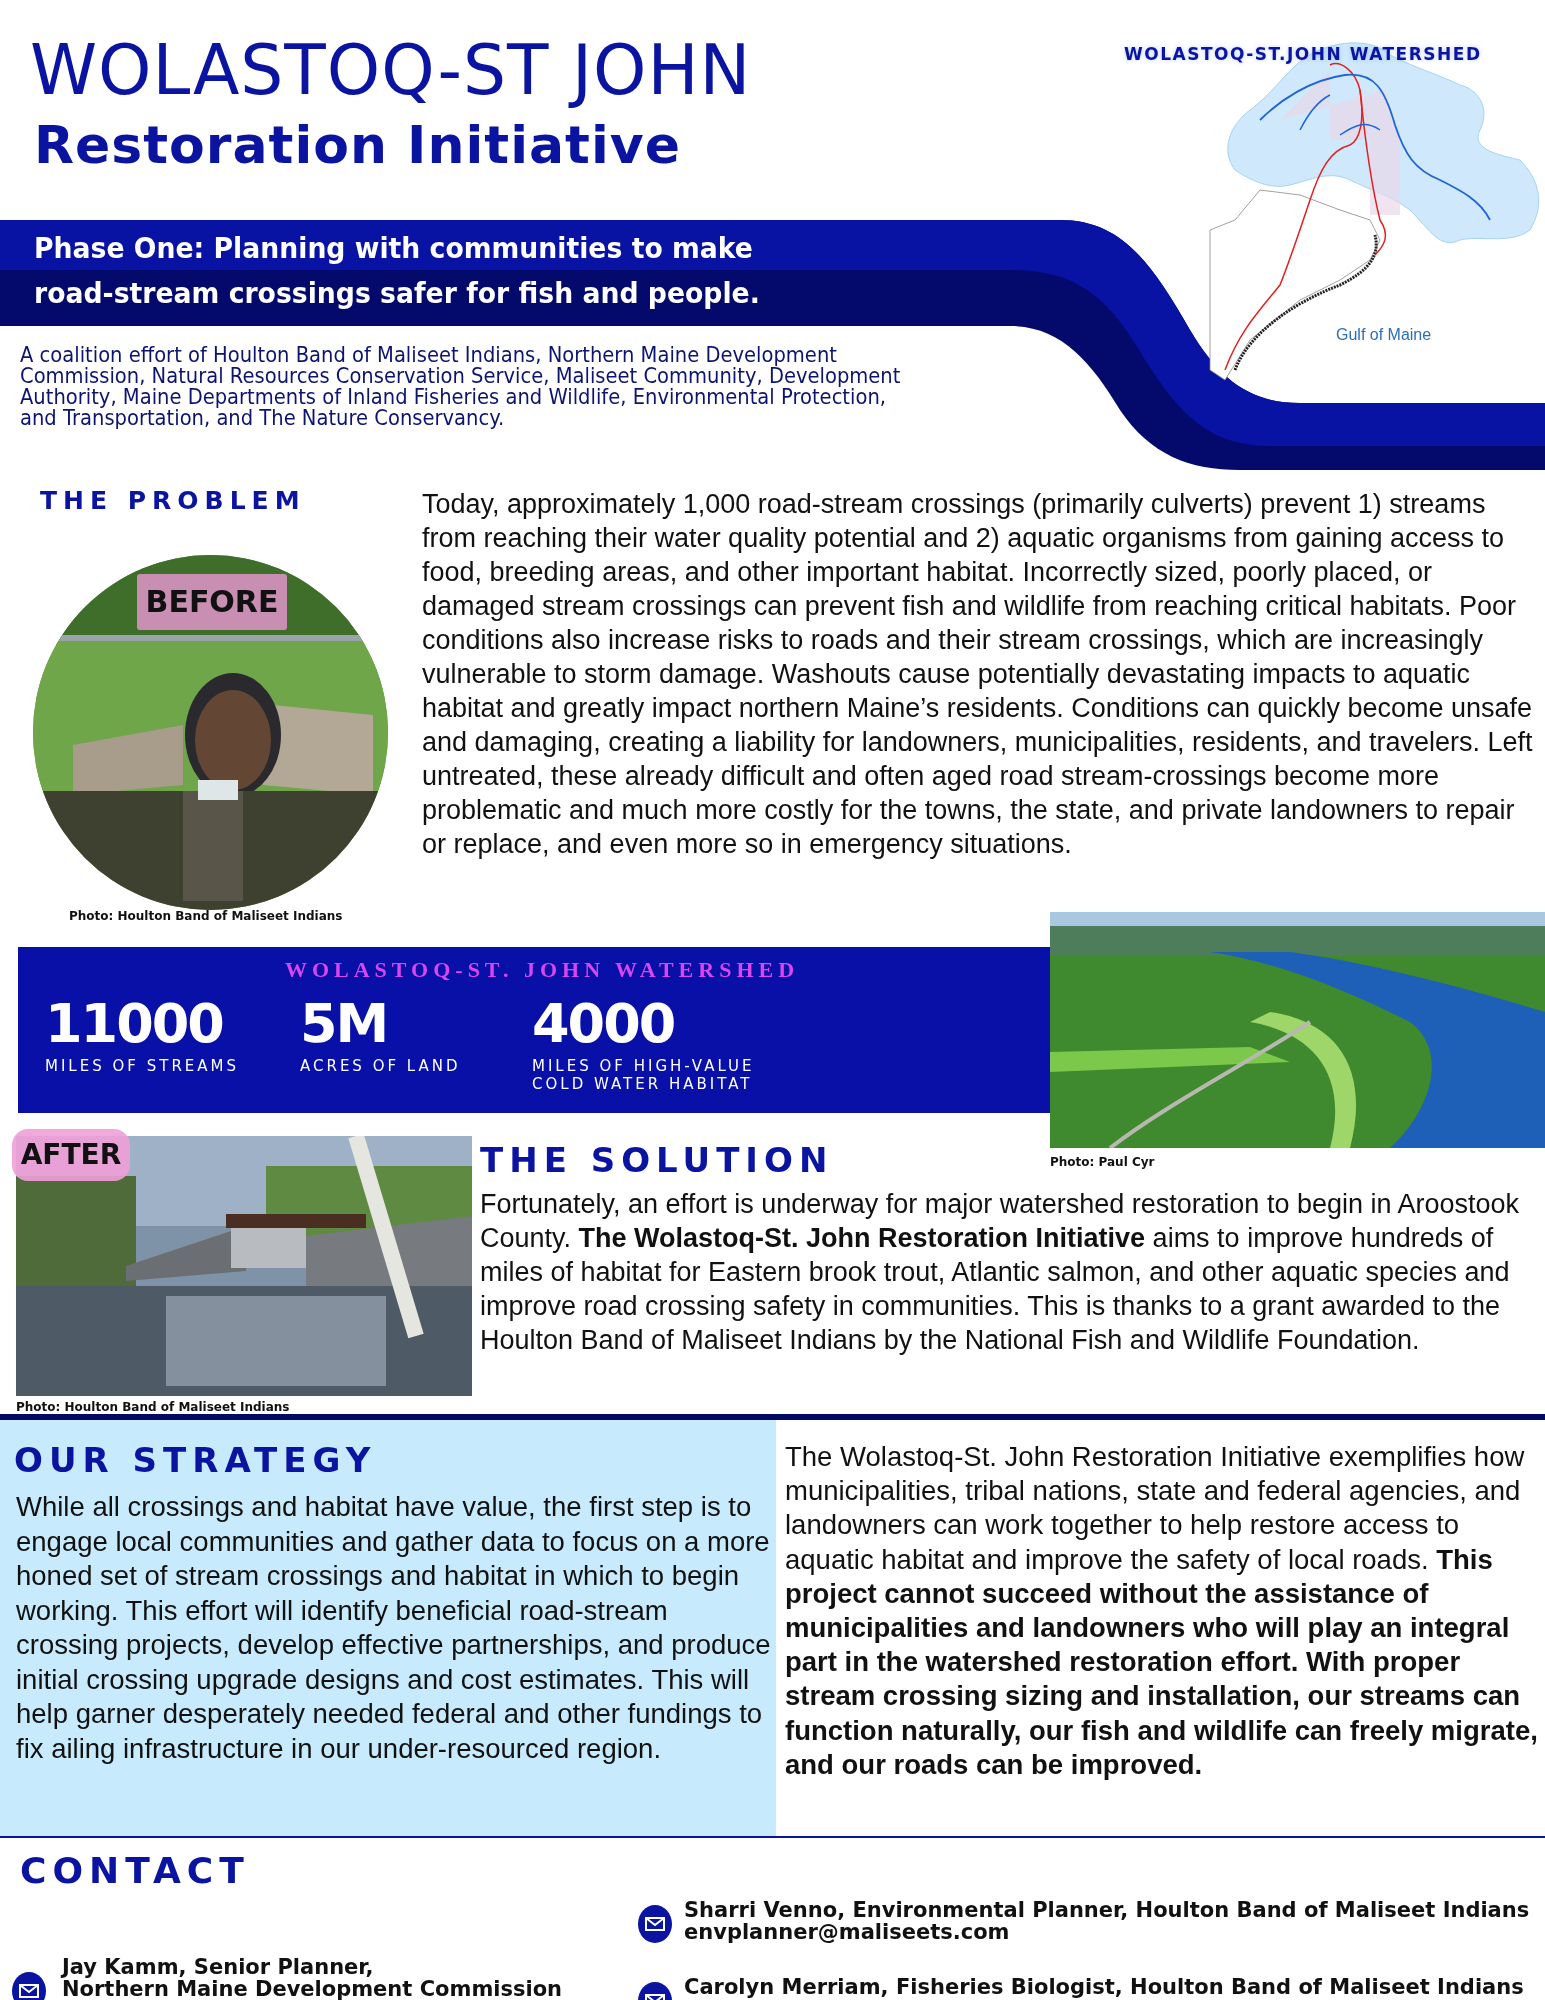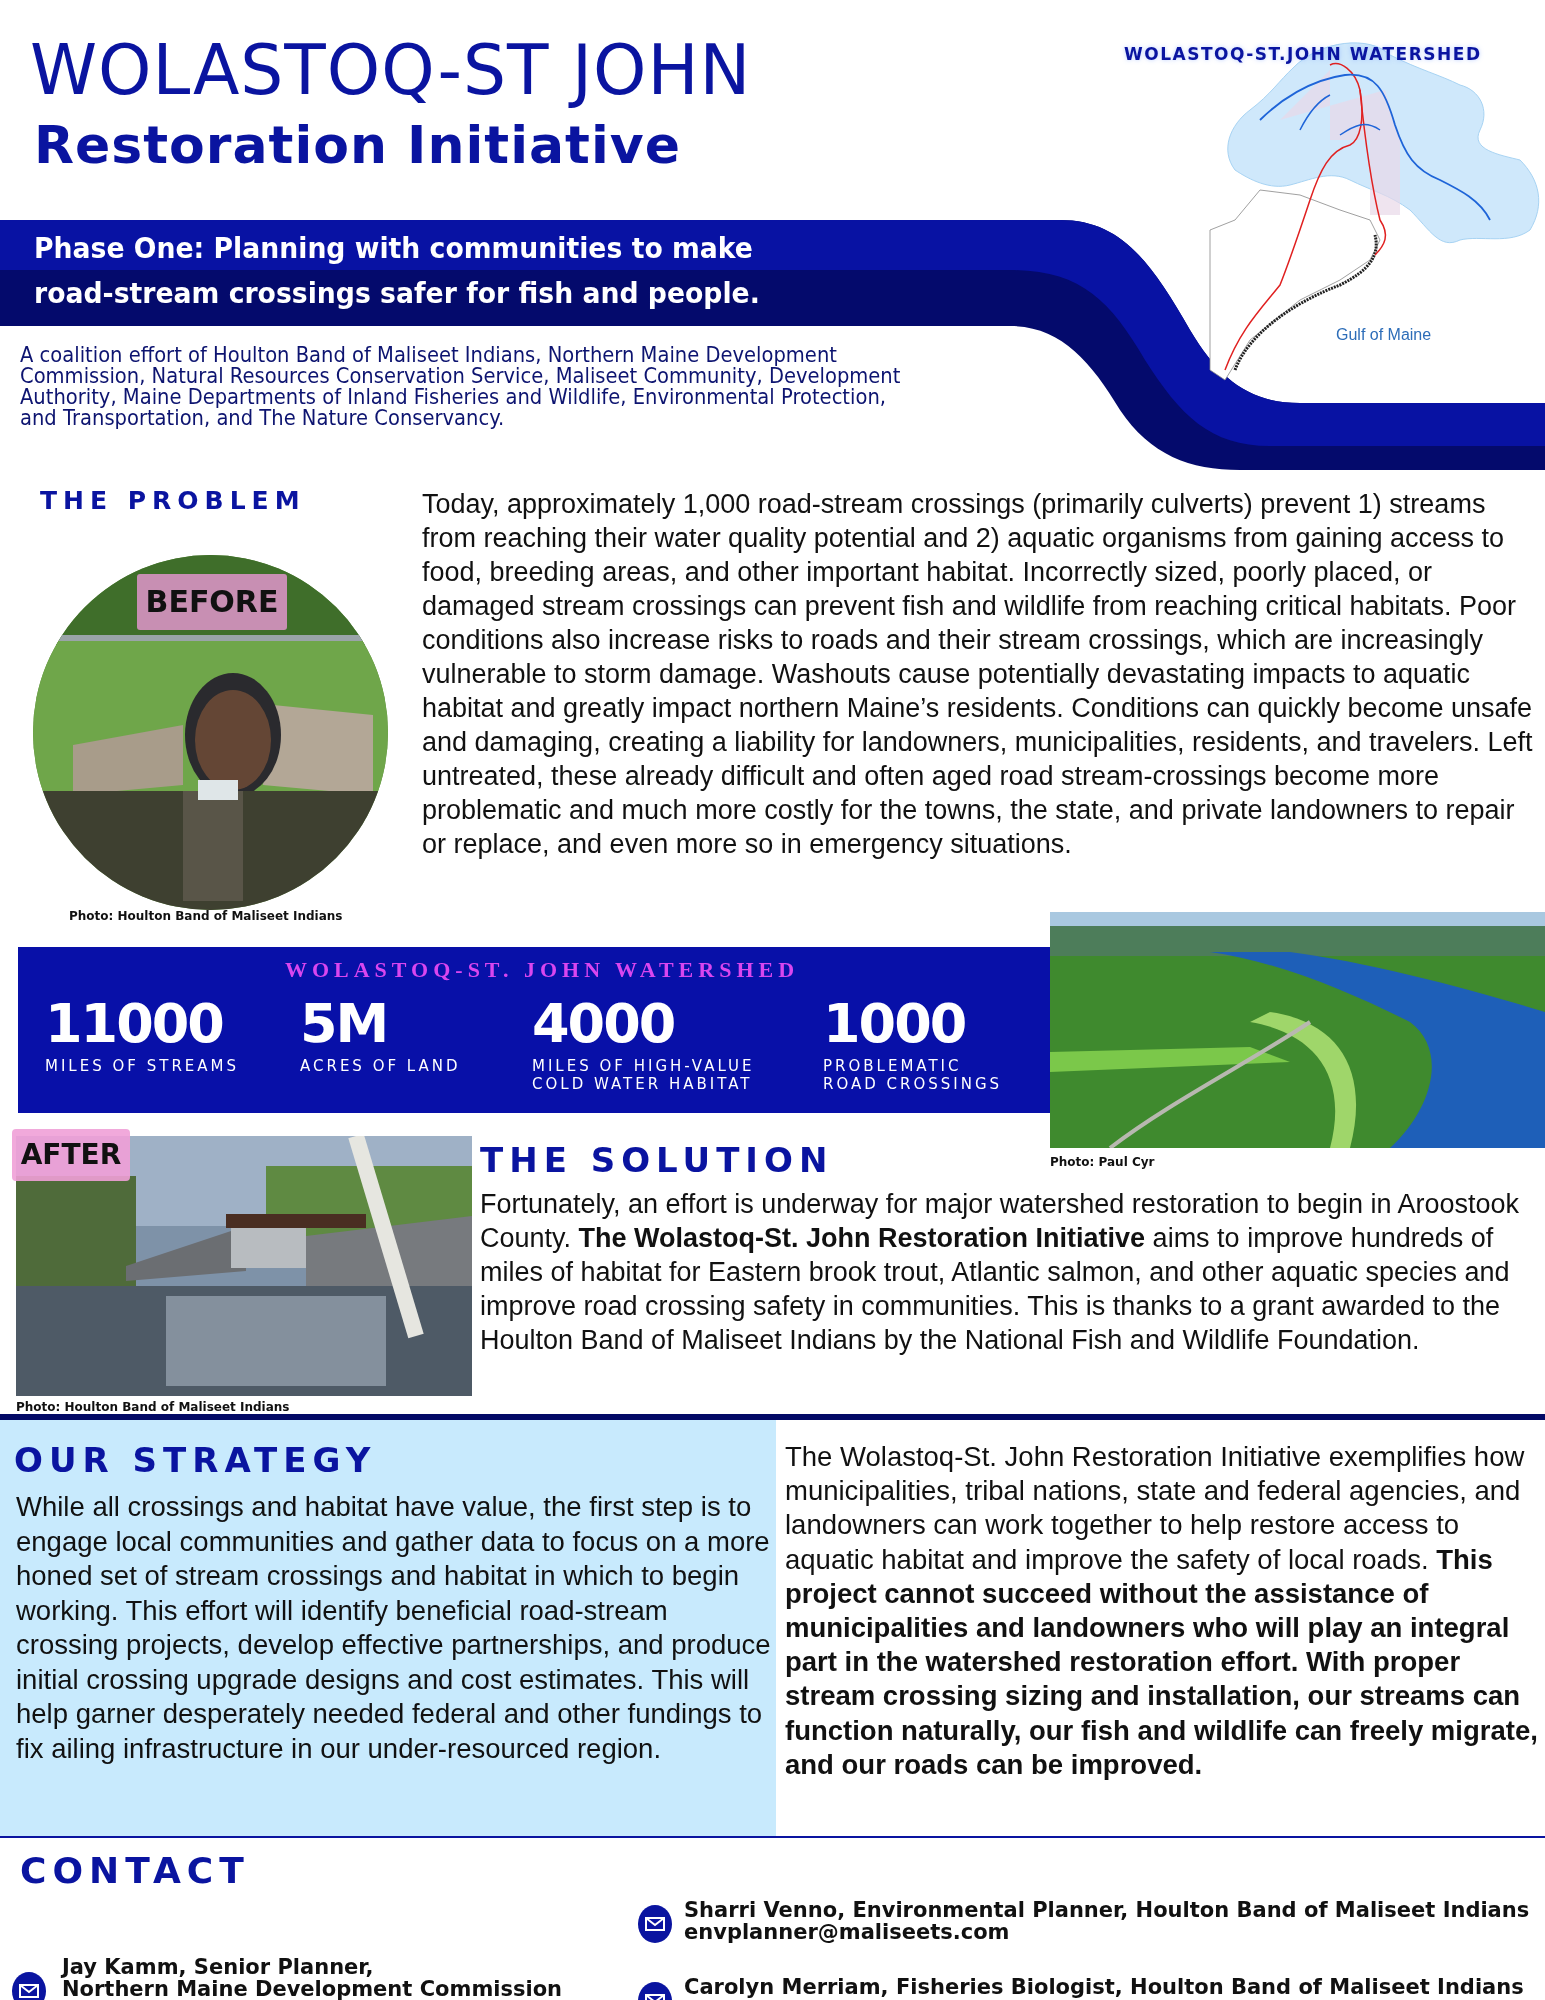--- a/index.html
+++ b/index.html
@@ -22,21 +22,21 @@
   .body-text { font-family:"Liberation Sans", sans-serif; font-size:27px; line-height:34px; color:#111; }
   .problem-text { left:422px; top:487px; width:1120px; }
   .stats { left:18px; top:947px; width:1032px; height:166px; background:#0810a8; }
   .stats-title { left:0; top:10px; width:100%; text-align:center; font-family:Liberation Serif, serif; font-weight:bold; font-size:22px; letter-spacing:5px; color:#d946ef;padding-left:8px; }
   .stat { top:44px; color:#fff; }
   .stat-num { font-family:"DejaVu Sans", sans-serif; font-weight:bold; font-size:54px; line-height:66px; letter-spacing:-2px; }
   .stat-lbl { font-family:"DejaVu Sans", sans-serif; font-size:15px; letter-spacing:3px; line-height:18px; margin-top:0; }
   .river { left:1050px; top:912px; width:495px; height:236px; overflow:hidden; }
   .credit-river { left:1050px; top:1155px; }
   .after-photo { left:16px; top:1136px; width:456px; height:260px; overflow:hidden; }
-  .after-tag { left:12px; top:1129px; width:118px; height:52px; background:rgba(240,160,215,0.9); border-radius:4px; font-family:"DejaVu Sans", sans-serif; font-weight:bold; font-size:28px; color:#111; text-align:center; line-height:52px; }
+  .after-tag { left:12px; top:1129px; width:118px; height:52px; background:rgba(240,160,215,0.9); border-radius:16px; font-family:"DejaVu Sans", sans-serif; font-weight:bold; font-size:28px; color:#111; text-align:center; line-height:52px; }
   .credit-after { left:16px; top:1400px; }
   .solution-h { left:480px; top:1140px; font-size:34px; }
   .solution-text { left:480px; top:1187px; width:1060px; }
   .divider { left:0; top:1414px; width:1545px; height:6px; background:#030a66; }
   .strategy-panel { left:0; top:1420px; width:776px; height:416px; background:#c8eafd; }
   .strategy-h { left:14px; top:1440px; font-size:34px; }
   .strategy-text { left:16px; top:1490px; width:760px; font-size:27.5px; line-height:34.5px; }
   .right-text { left:785px; top:1440px; width:760px; font-size:27.5px; line-height:34.2px; }
   .bottom-line { left:0; top:1836px; width:1545px; height:2px; background:#0a14a0; }
   .contact-h { left:20px; top:1850px; font-size:36px; }
@@ -106,25 +106,20 @@
   </div>
   <div class="abs stat" style="left:282px;">
     <div class="stat-num">5M</div>
     <div class="stat-lbl">ACRES OF LAND</div>
   </div>
   <div class="abs stat" style="left:514px;">
     <div class="stat-num">4000</div>
     <div class="stat-lbl">MILES OF HIGH-VALUE</div>
     <div class="stat-lbl" style="margin-top:0">COLD WATER HABITAT</div>
   </div>
-  <div class="abs stat" style="left:805px;">
-    <div class="stat-num">1000</div>
-    <div class="stat-lbl">PROBLEMATIC</div>
-    <div class="stat-lbl" style="margin-top:0">ROAD CROSSINGS</div>
-  </div>
 </div>
 
 <div class="abs river">
   <svg width="495" height="236" viewBox="0 0 495 236">
     <rect width="495" height="236" fill="#3f8a2e"></rect>
     <rect width="495" height="14" fill="#a9c8e0"></rect>
     <rect y="14" width="495" height="30" fill="#4d7d5a"></rect>
     <path d="M160,40 C230,50 300,80 360,110 C400,140 380,200 340,236 L495,236 L495,100 C430,80 320,50 240,40 Z" fill="#1e5fb8"></path>
     <path d="M0,140 L200,135 L240,150 L0,160 Z" fill="#7bc84a"></path>
     <path d="M200,110 C260,120 300,160 280,236 L300,236 C320,160 290,110 220,100 Z" fill="#9fd66a"></path>

